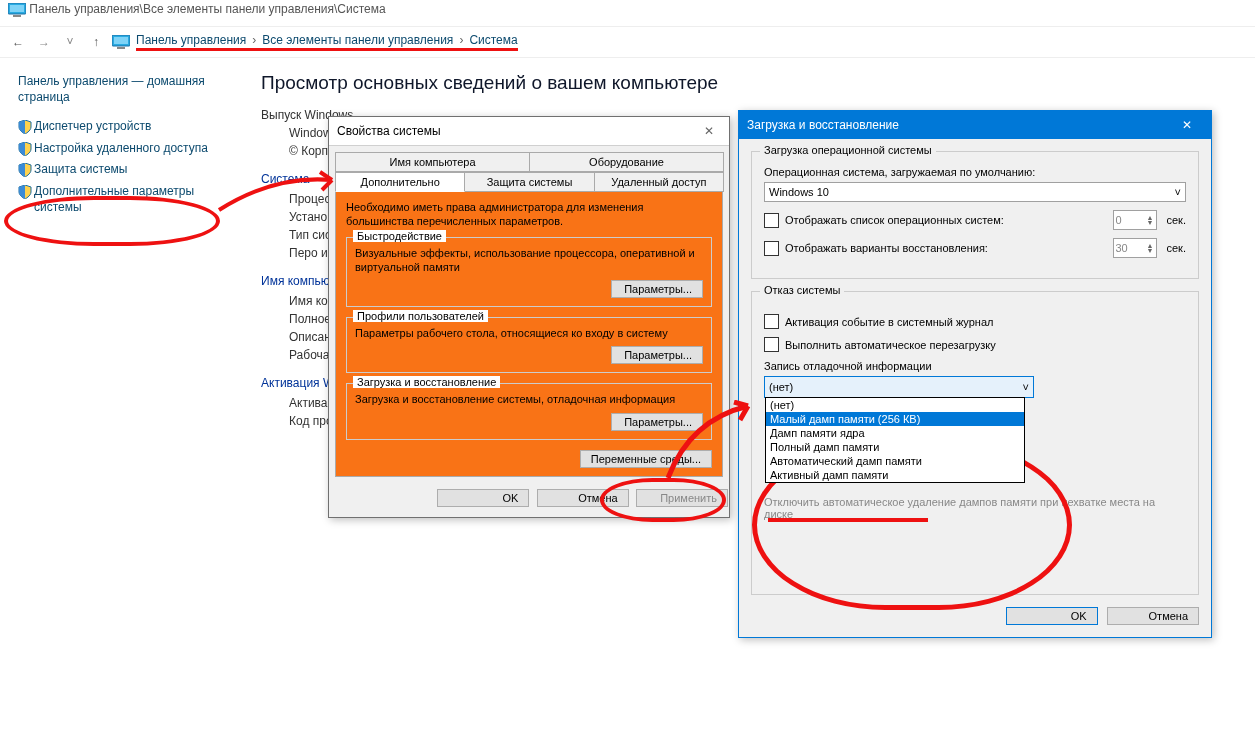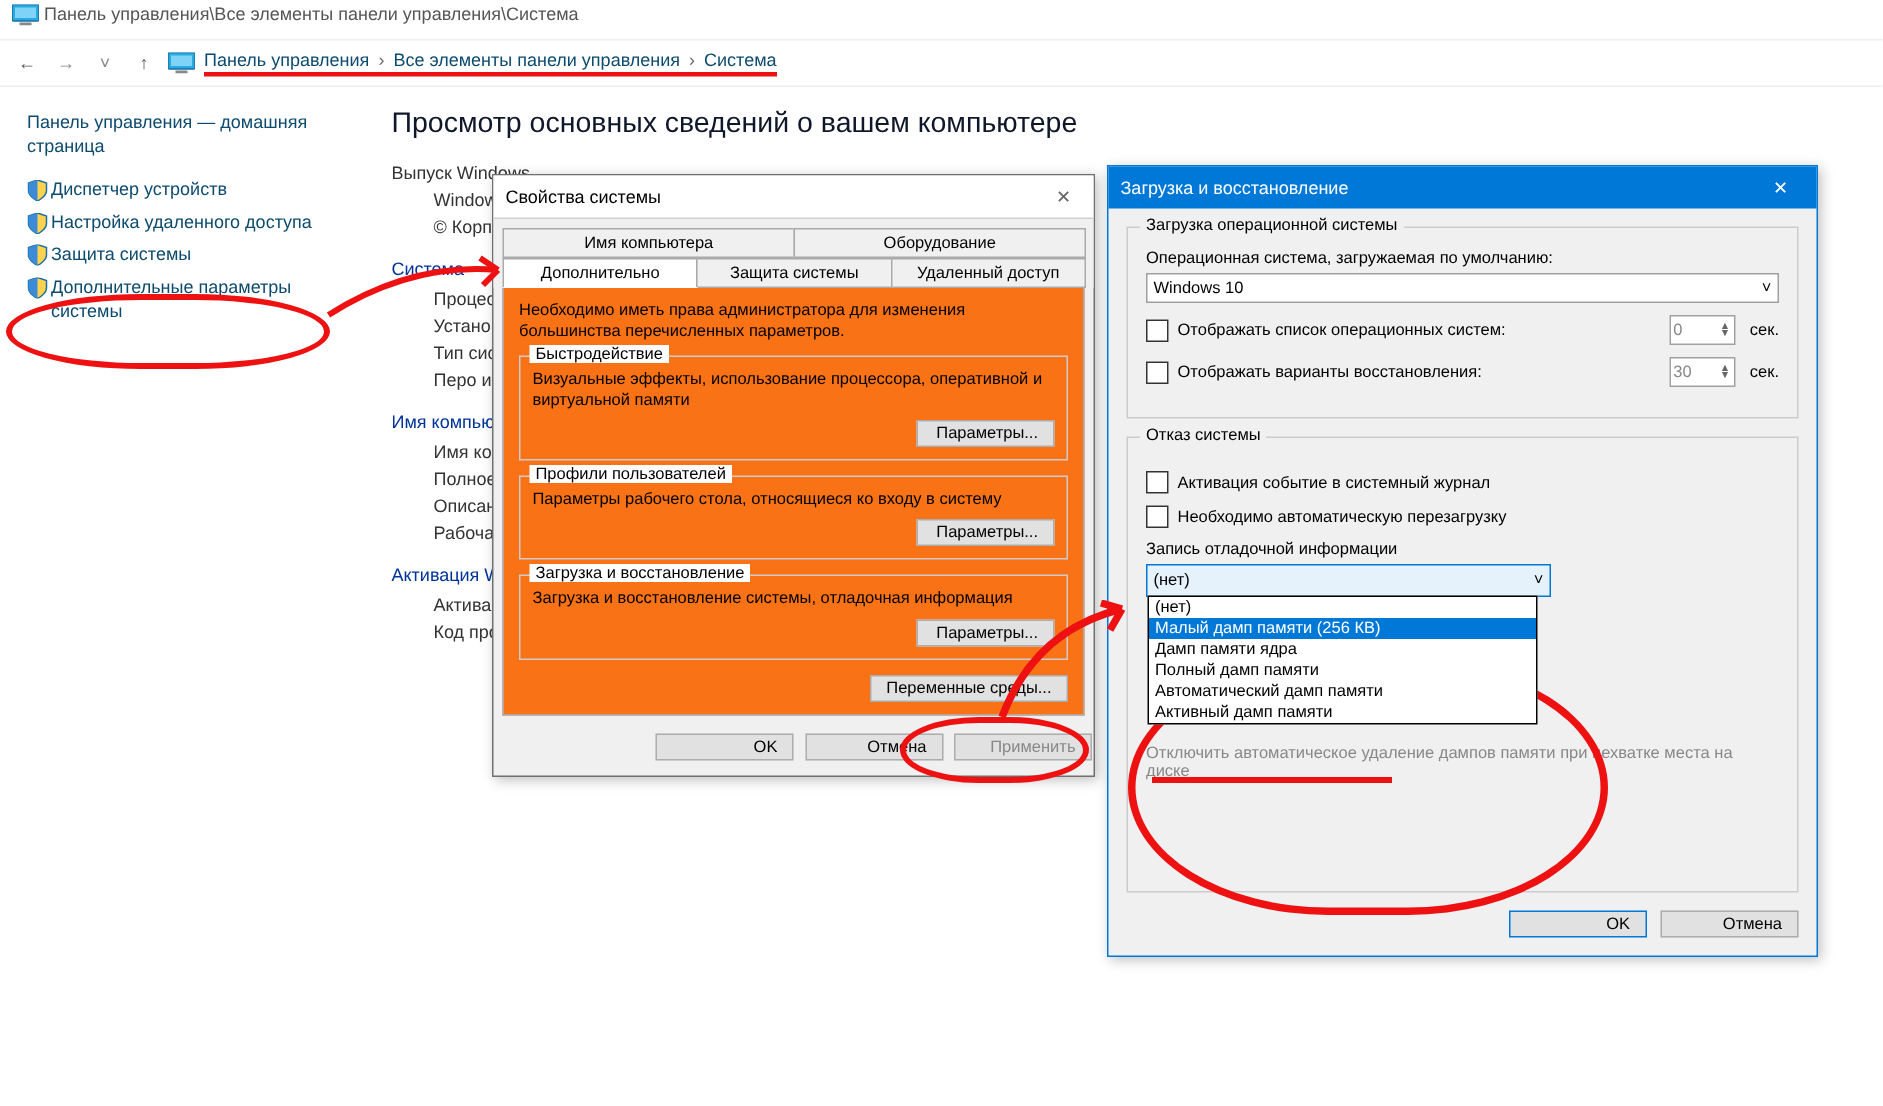--- a/index.html
+++ b/index.html
@@ -234,21 +234,21 @@
     </div>
 
     <div class="fieldset" style="padding-bottom:70px">
       <span class="legend">Отказ системы</span>
       <div class="chkrow">
         <span class="chk"></span>
         <span>Активация событие в системный журнал</span>
       </div>
       <div class="chkrow">
         <span class="chk"></span>
-        <span>Необходимо автоматическую перезагрузку</span>
+        <span>Выполнить автоматическое перезагрузку</span>
       </div>
       <div class="fld-label" style="margin-top:6px">Запись отладочной информации</div>
       <div class="select" style="width:260px;background:#e5f1fb;border-color:#0078d7">
         <span>(нет)</span>
         <span class="caret">˅</span>
         <div class="dropdown">
           <div class="opt">(нет)</div>
           <div class="opt sel">Малый дамп памяти (256 КВ)</div>
           <div class="opt">Дамп памяти ядра</div>
           <div class="opt">Полный дамп памяти</div>

